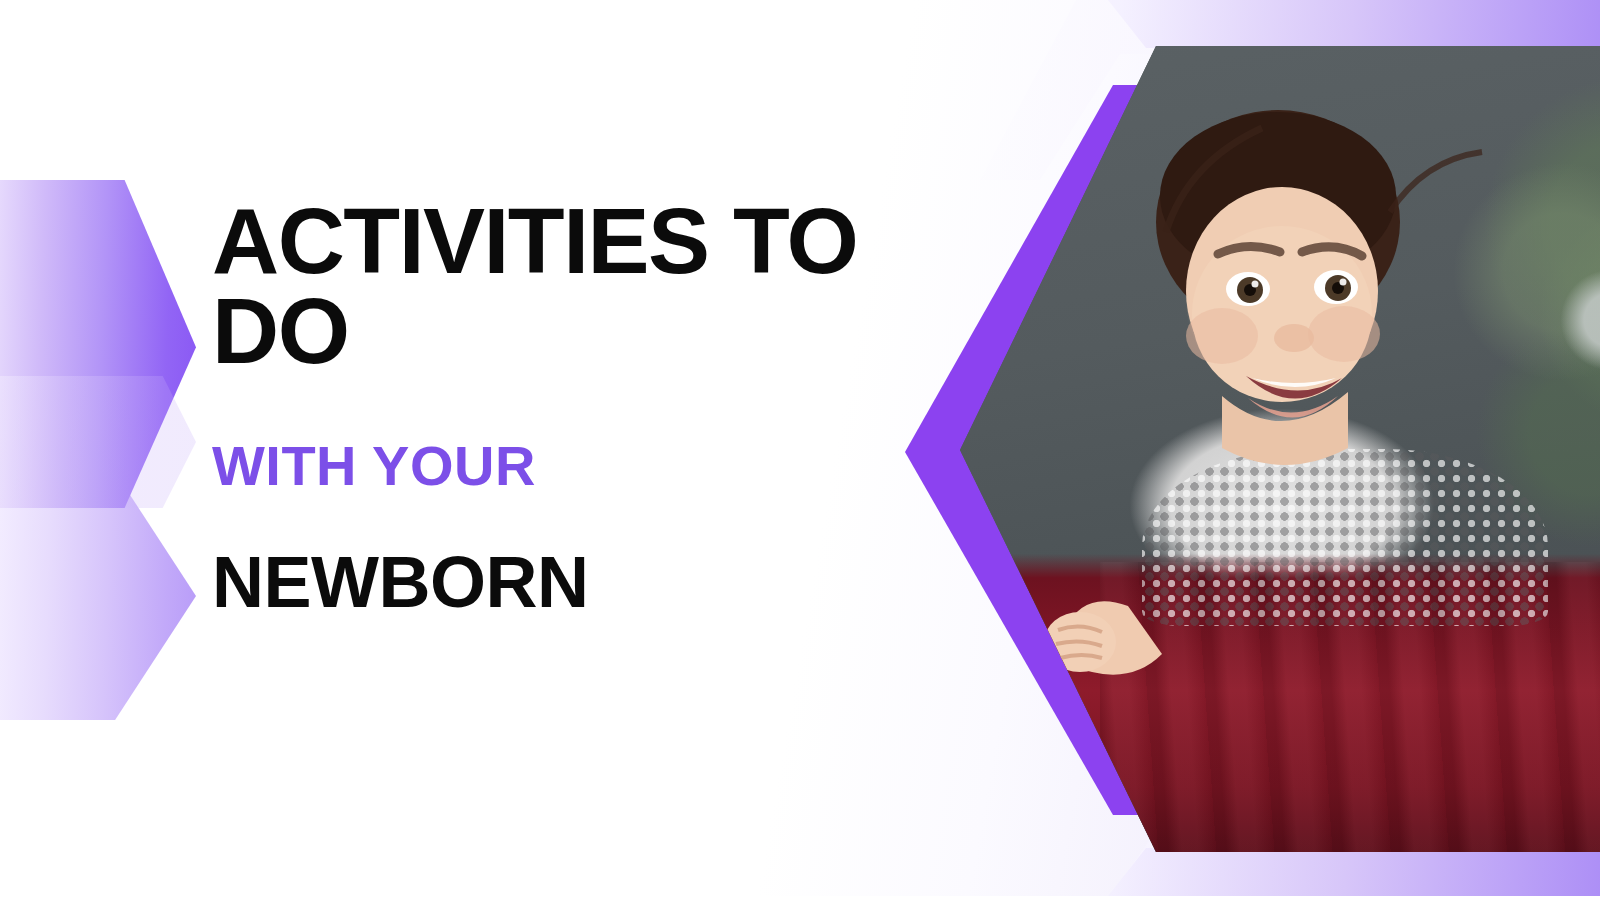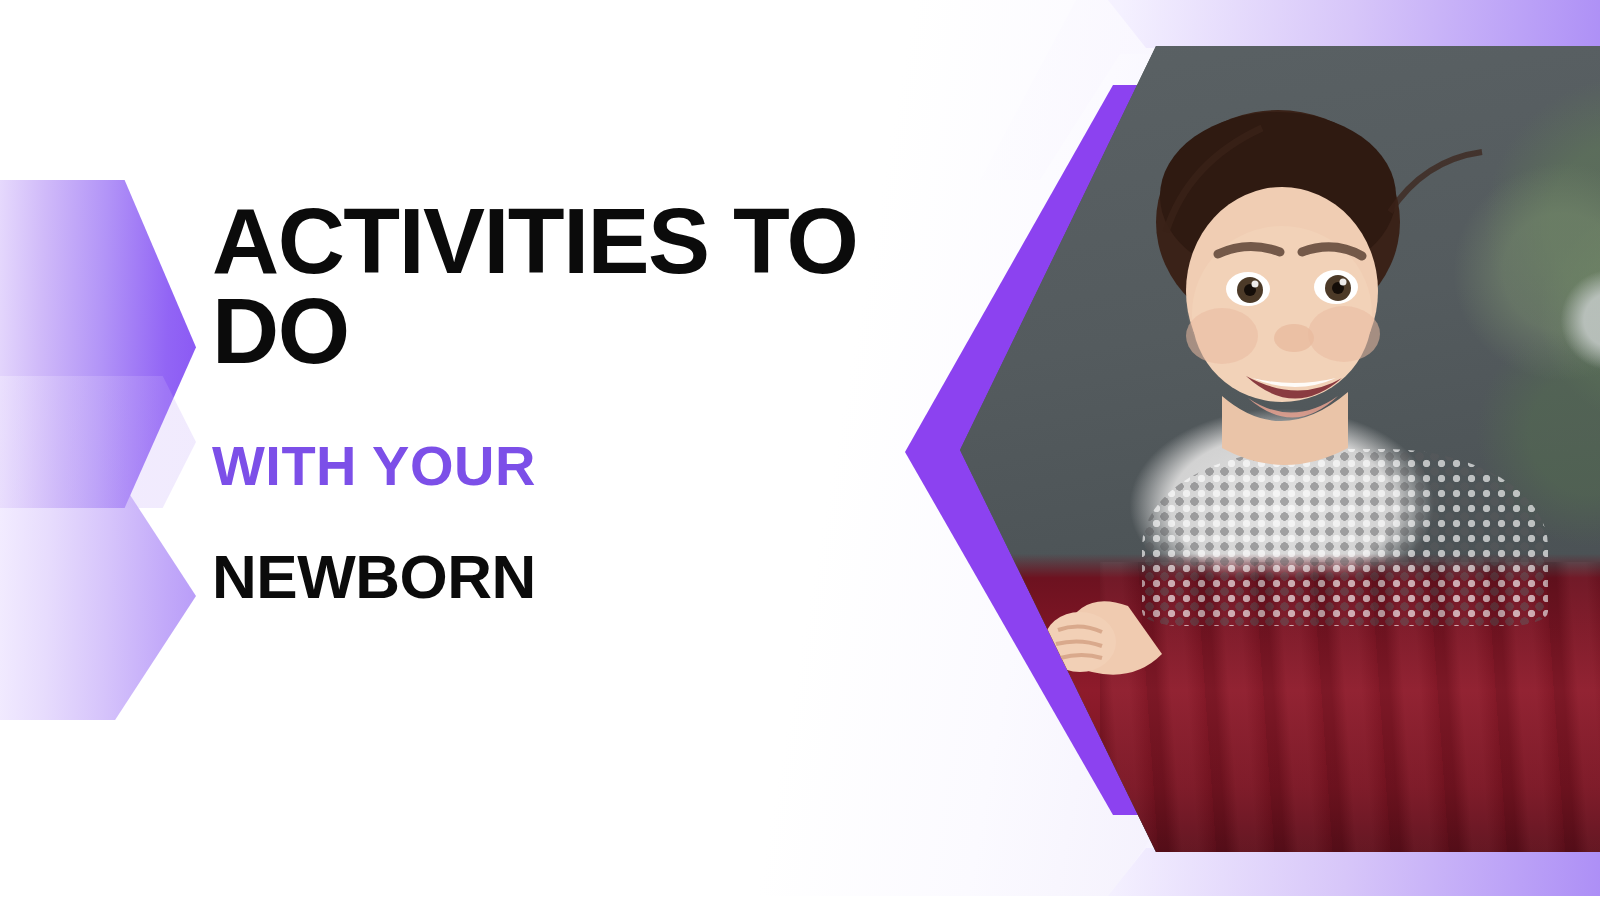--- a/index.html
+++ b/index.html
@@ -155,21 +155,21 @@
     padding-top: 62px;
     font-size: 56px;
     line-height: 1;
     font-weight: 700;
     letter-spacing: 0.5px;
     color: #7c4fe8;
   }
   .keyword {
     margin: 0;
     padding-top: 52px;
-    font-size: 62px;
+    font-size: 72px;
     line-height: 1;
     font-weight: 700;
     letter-spacing: -0.5px;
     color: #0b0b0b;
   }
 
   
   .photo-frame {
     position: absolute;
     left: 905px;

